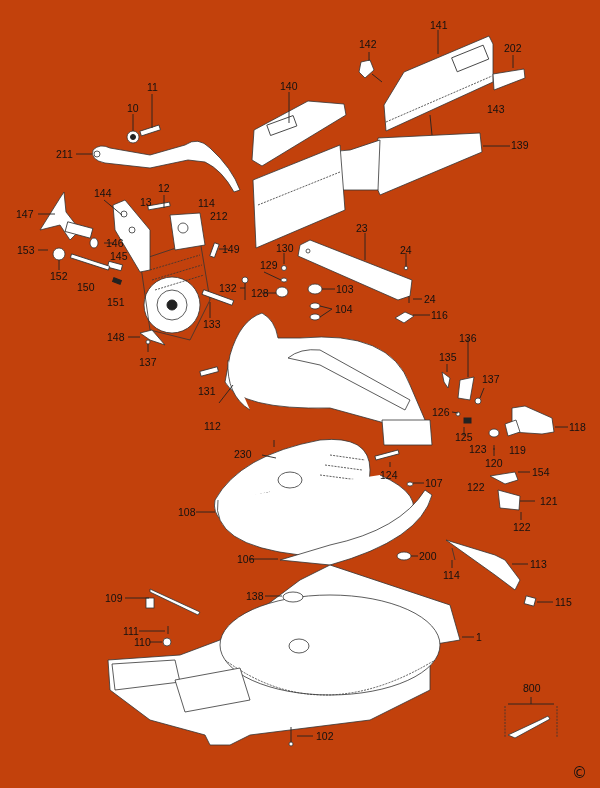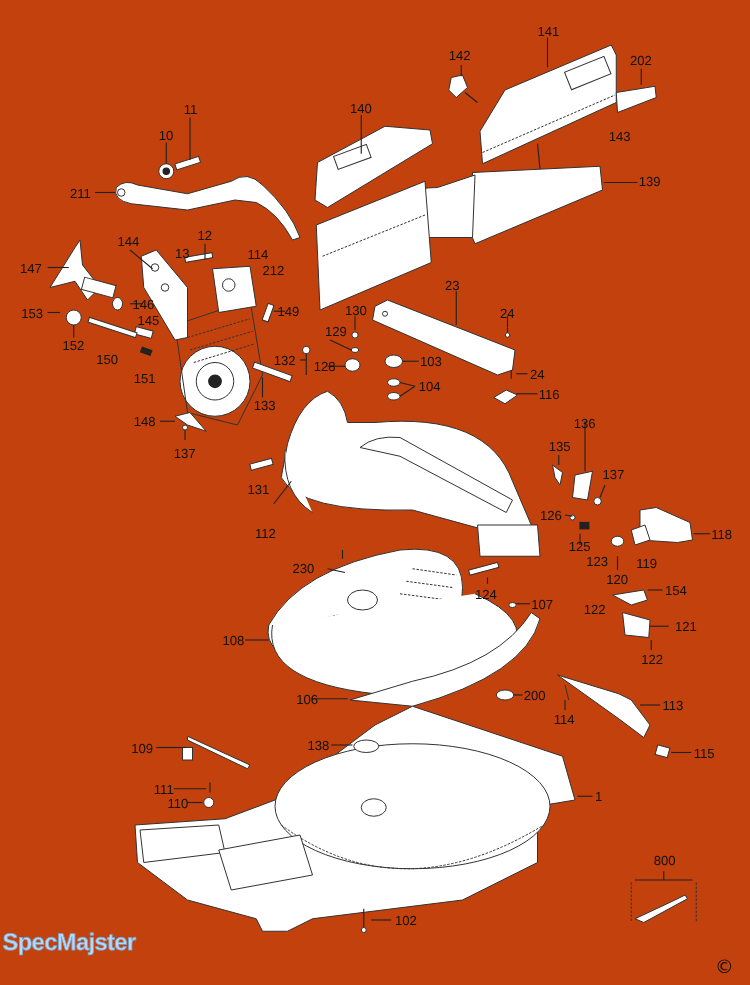--- a/index.html
+++ b/index.html
@@ -375,15 +375,14 @@
     <text class="lbl" x="246" y="600">138</text>
     <text class="lbl" x="555" y="606">115</text>
     <text class="lbl" x="123" y="635">111</text>
     <text class="lbl" x="134" y="646">110</text>
     <text class="lbl" x="476" y="641">1</text>
     <text class="lbl" x="523" y="692">800</text>
     <text class="lbl" x="316" y="740">102</text>
   </g>
 </svg>
 
-<div class="wm">SpecMajster</div>
 <div class="copy">©</div>
 </div>
 
 </body></html>

